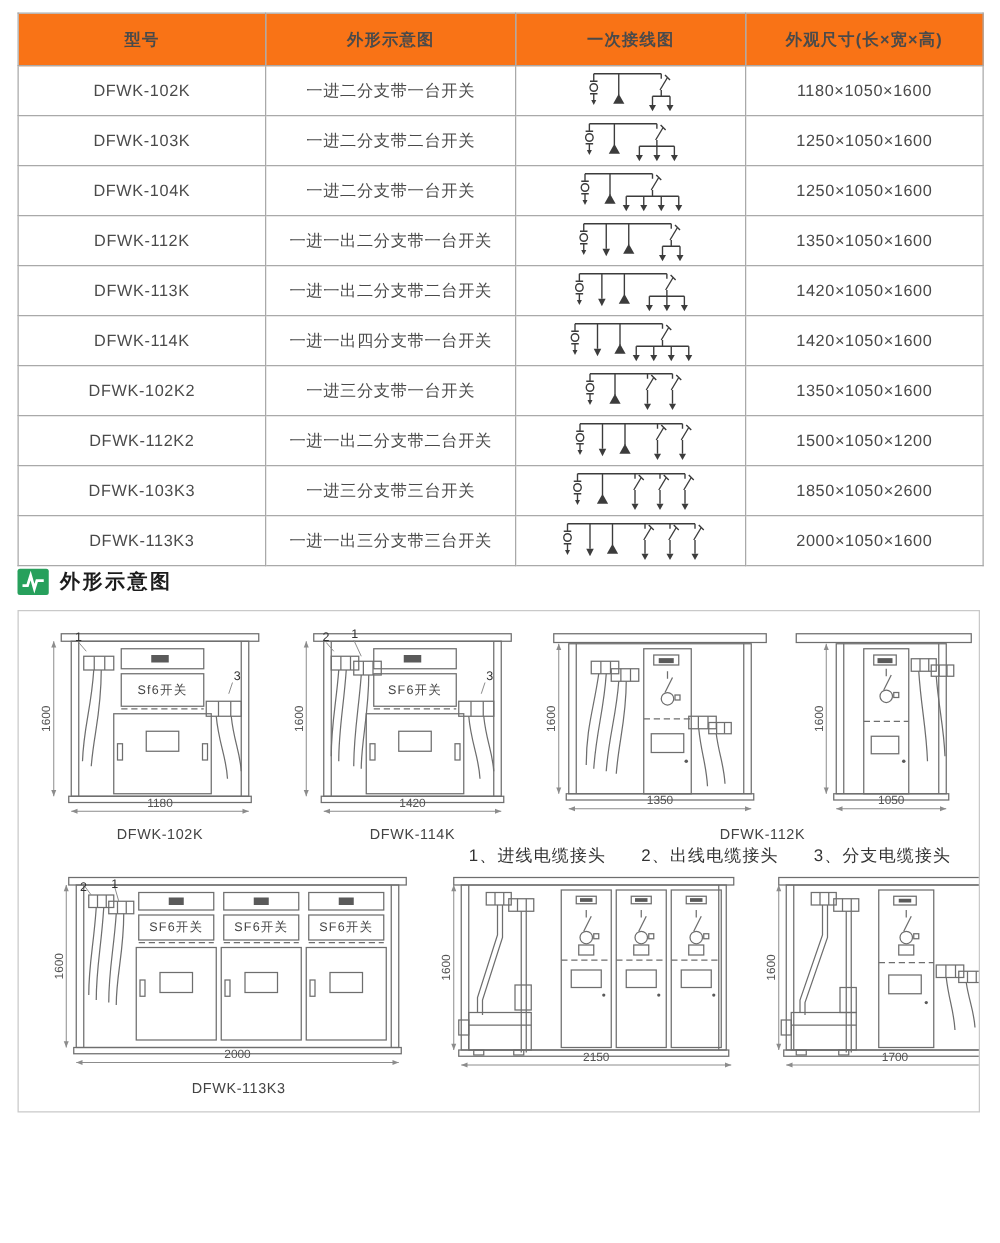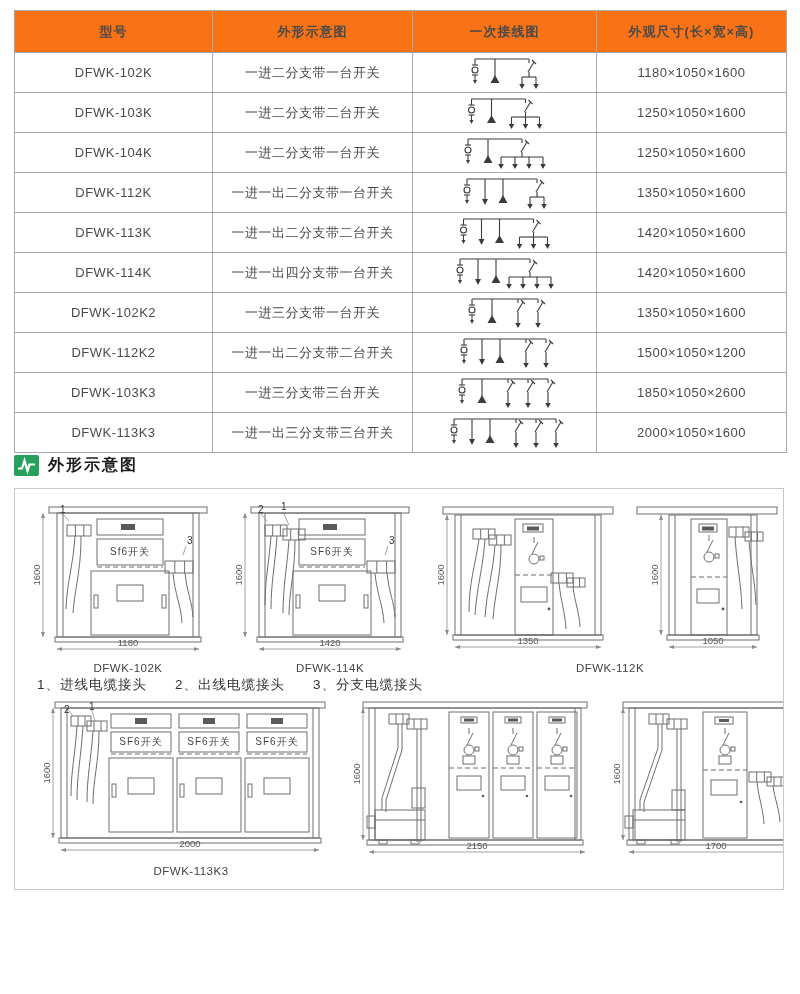--- a/index.html
+++ b/index.html
@@ -13,21 +13,21 @@
   table.spec td{border:1px solid #a9a9a9;text-align:center;vertical-align:middle;font-size:13px;color:#4a4a4a;height:39px;padding:0;letter-spacing:0.5px;}
   td.diag svg{display:block;margin:0 auto;}
   .note{font-size:13px;color:#3c3c3c;margin:15px 0 20px;letter-spacing:1px;}
   .obox{border:1px solid #c9c9c9;width:770px;height:402px;box-sizing:border-box;padding:8px 8px 0;overflow:hidden;}
   .drow{display:flex;align-items:flex-start;}
   #row1{gap:16px;padding-left:12px;}
   #row2{gap:22px;padding-left:24px;margin-top:2px;}
   .dcell{display:flex;flex-direction:column;align-items:center;}
   .pairrow{display:flex;gap:18px;align-items:flex-start;}
   .cap{font-size:11.5px;color:#444;text-align:center;margin-top:3px;letter-spacing:0.5px;}
-  .legend{text-align:left;margin:2px 0 2px;font-size:13.5px;color:#333;letter-spacing:1px;height:18px;}
+  .legend{text-align:right;margin:2px 0 2px;font-size:13.5px;color:#333;letter-spacing:1px;height:18px;}
   .legend span{margin:0 14px;}
   svg.draw{overflow:visible;}
   .ln{fill:none;stroke:#6e6e6e;stroke-width:1;}
   .dk{fill:#5a5a5a;stroke:none;}
   .dsh{stroke-dasharray:5 3;}
   .dm{stroke:#8c8c8c;stroke-width:0.8;fill:none;}
   .df{fill:#8c8c8c;stroke:none;}
   .dt{font-size:9.5px;fill:#555;letter-spacing:0;}
   .lb{font-size:10px;fill:#444;letter-spacing:1px;}
   .co{font-size:10px;fill:#333;}

